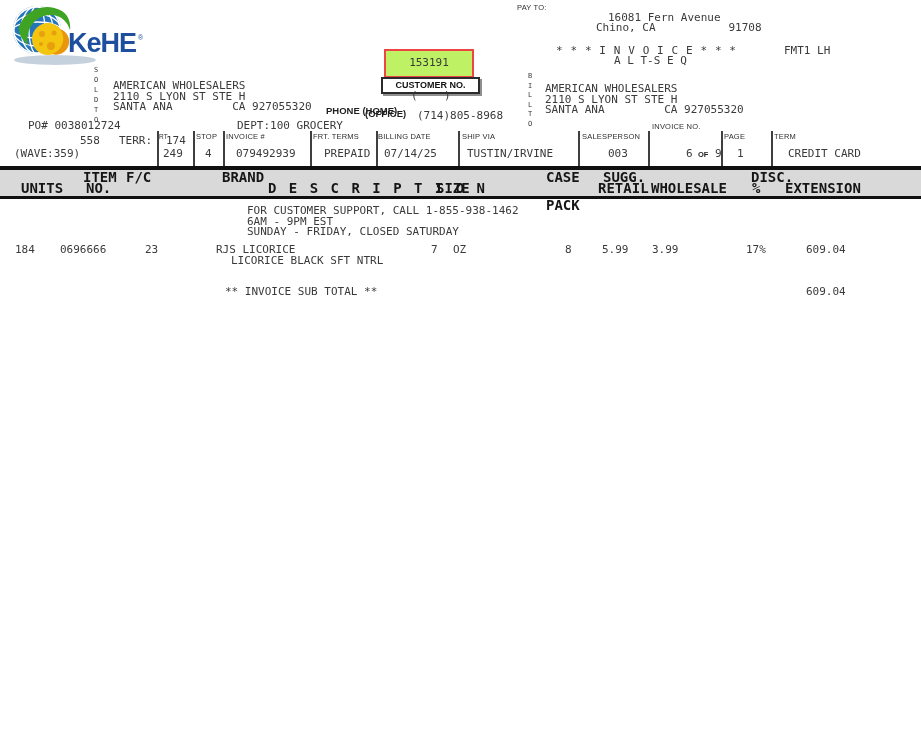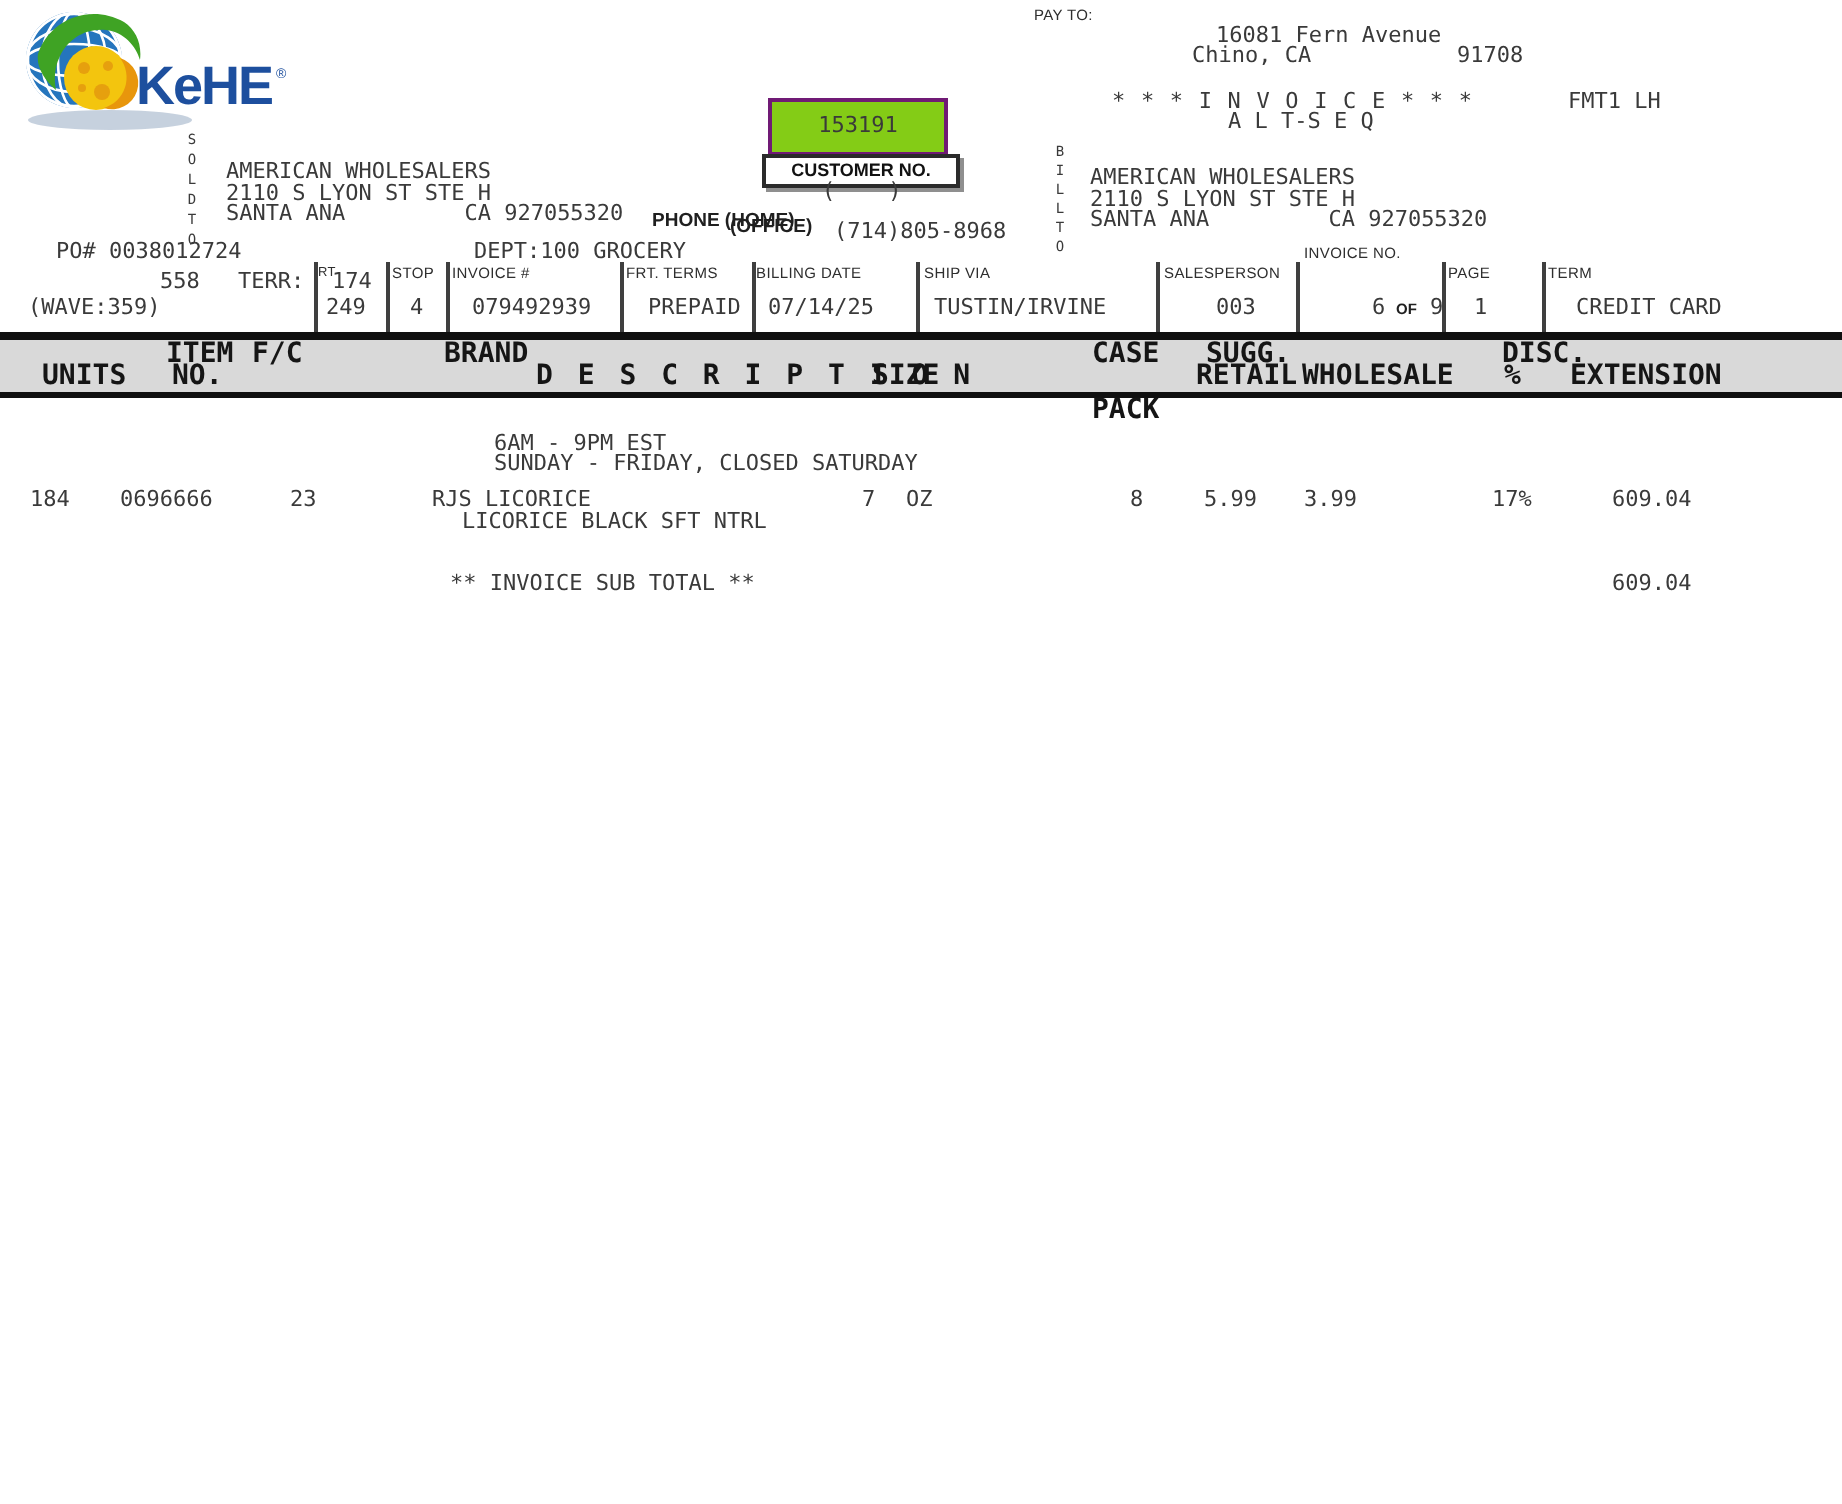--- a/index.html
+++ b/index.html
@@ -21,21 +21,21 @@
         line-height:7px;color:#3a3a3a;writing-mode:vertical-rl;text-orientation:upright;
         letter-spacing:2px;}
   
   .vl{position:absolute;top:131px;height:35px;width:1.5px;background:#3f3f3f;}
   
   .rule-top{position:absolute;left:0;top:166px;width:921px;height:4px;background:#101010;}
   .band{position:absolute;left:0;top:170px;width:921px;height:26px;background:#d9d9d9;
         border-bottom:3px solid #101010;}
   
   .cust-box{position:absolute;left:384px;top:49px;width:86px;height:25px;
-            border:2px solid #701a75;background:#84cc16;text-align:center;}
+            border:2px solid #ef4444;background:#bef264;text-align:center;}
   .cust-box span{font-family:"DejaVu Sans Mono",monospace;font-size:11px;color:#3a3a3a;
                  line-height:23px;}
   .cust-label{position:absolute;left:381px;top:77px;width:95px;height:13px;
               border:2px solid #2b2b2b;background:#fff;box-shadow:2px 2px 0 #8f8f8f;
               font-family:"Liberation Sans",sans-serif;font-weight:bold;font-size:9px;
               line-height:12px;text-align:center;color:#111;white-space:nowrap;}
   
   .kehe{position:absolute;left:68px;top:30px;font-family:"Liberation Sans",sans-serif;
         font-weight:bold;font-size:27px;line-height:26px;color:#1d4f9e;letter-spacing:-1px;}
   .kehe-reg{position:absolute;left:138px;top:34px;font-family:"Liberation Sans",sans-serif;
@@ -157,20 +157,21 @@
   <span class="mb" style="left:21px;top:183px;">UNITS</span>
   <span class="mb" style="left:86px;top:183px;">NO.</span>
   <span class="mb ls2" style="left:240px;top:183px;">D E S C R I P T I O N</span>
   <span class="mb" style="left:436px;top:183px;">SIZE</span>
   <span class="mb" style="left:546px;top:200px;">PACK</span>
   <span class="mb" style="left:598px;top:183px;">RETAIL</span>
   <span class="mb" style="left:651px;top:183px;">WHOLESALE</span>
   <span class="mb" style="left:752px;top:183px;">%</span>
   <span class="mb" style="left:785px;top:183px;">EXTENSION</span>
 
+  <span class="m" style="left:247px;top:205px;">FOR CUSTOMER SUPPORT, CALL 1-855-938-1462</span>
   <span class="m" style="left:247px;top:216px;">6AM - 9PM EST</span>
   <span class="m" style="left:247px;top:226px;">SUNDAY - FRIDAY, CLOSED SATURDAY</span>
 
   <div>
     <span class="m" style="left:15px;top:244px;">184</span>
     <span class="m" style="left:60px;top:244px;">0696666</span>
     <span class="m" style="left:145px;top:244px;">23</span>
     <span class="m" style="left:216px;top:244px;">RJS LICORICE</span>
     <span class="m" style="left:431px;top:244px;">7</span>
     <span class="m" style="left:453px;top:244px;">OZ</span>

